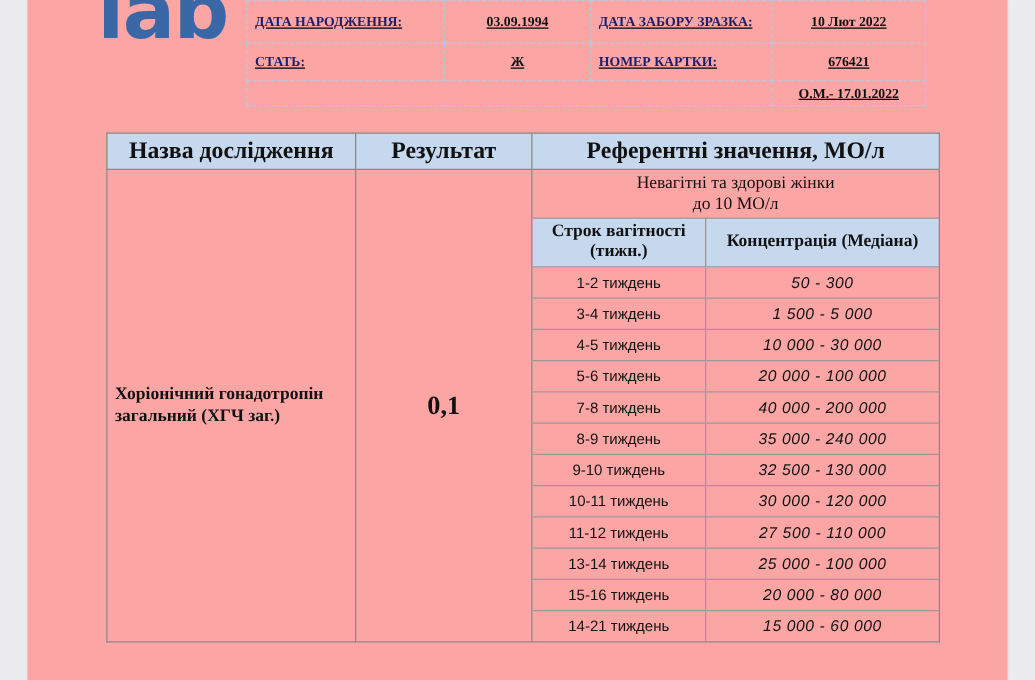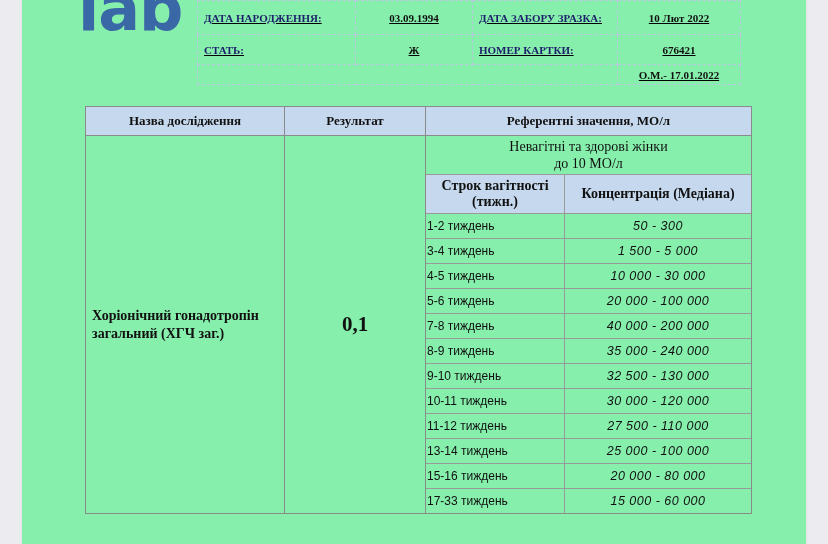--- a/index.html
+++ b/index.html
@@ -1,39 +1,39 @@
 <!DOCTYPE html>
 <html><head>
   <meta charset="utf-8">
   <style>
     html, body { margin:0; padding:0; }
     body { width:828px; height:544px; background:#ebebf0; position:relative; overflow:hidden; font-family:"Liberation Serif", serif; }
-    .page { position:absolute; left:22px; top:0; width:784px; height:544px; background:#86efac; box-shadow:0 0 3px rgba(0,0,0,0.08); }
+    .page { position:absolute; left:22px; top:0; width:784px; height:544px; background:#fca5a5; box-shadow:0 0 3px rgba(0,0,0,0.08); }
     .logo { position:absolute; left:56px; top:-22px; font-family:"DejaVu Sans", sans-serif; font-size:62px; font-weight:bold; color:#3a67a6; letter-spacing:-1px; line-height:1; }
     .info { position:absolute; left:175px; top:0; border-collapse:collapse; font-size:11px; font-weight:bold;text-decoration:underline; }
     .info td { border:1px dashed #b9c6e0; height:29px; padding:0 6px; }
     .info tr.r0 td { height:33px; }
     .info tr.r2 td { height:19px; }
     .info .lbl { color:#1d1f6b; width:145px; }
     .info .val { color:#111; text-align:center; width:104px; }
     .info .lbl2 { width:132px; color:#1d1f6b; }
     .info .val2 { width:110px; text-align:center; color:#111; }
     .main { position:absolute; left:63px; top:106px; border-collapse:collapse; color:#111; }
     .main td, .main th { border:1px solid #8a8a8a; }
-    .main th { background:#c5d8ee; font-size:13px; font-weight:bold; height:26px; }
+    .main th { background:#c5d8ee; font-size:19px; font-weight:bold; height:26px; }
     .c1 { width:196px; } .c2 { width:138px; } .c3 { width:323px;margin-top:24px; }
     .name { font-size:14px; font-weight:bold; padding:0 6px; vertical-align:middle; line-height:18px; }
     .result { font-size:21px; font-weight:bold; text-align:center; vertical-align:middle; }
     .ref { padding:0; vertical-align:top; }
     .sub { border-collapse:collapse; width:100%; }
     .sub td { border:none; border-top:1px solid #9a9a9a; }
     .sub .healthy { border-top:none; text-align:center; font-size:14px; line-height:17px; height:36px; }
     .sub .hdr { background:#c5d8ee; font-weight:bold; font-size:14px; text-align:center; line-height:16px; height:36px; }
     .sub .hdr.w { border-right:1px solid #9a9a9a; }
-    .sub .wk { width:136px; border-right:1px solid #9a9a9a; font-family:"Liberation Sans", sans-serif; font-size:12px; height:22px; }
+    .sub .wk { width:136px; border-right:1px solid #9a9a9a; text-align:center; font-family:"Liberation Sans", sans-serif; font-size:12px; height:22px; }
     .sub .cc { text-align:center; font-family:"Liberation Sans", sans-serif; font-size:12.5px; letter-spacing:0.5px; height:22px;font-style:italic; }
   </style>
 </head>
 <body>
 
 <div class="page">
   <div class="logo">lab</div>
 
   <table class="info">
     <tbody>
@@ -117,21 +117,21 @@
                 </tr>
           <tr>
                   <td class="wk">13-14 тиждень</td>
                   <td class="cc">25 000 - 100 000</td>
                 </tr>
           <tr>
                   <td class="wk">15-16 тиждень</td>
                   <td class="cc">20 000 - 80 000</td>
                 </tr>
           <tr>
-                  <td class="wk">17-33 тиждень</td>
+                  <td class="wk">14-21 тиждень</td>
                   <td class="cc">15 000 - 60 000</td>
                 </tr>
         </tbody>
             </table>
       </td>
     </tr>
   </tbody>
     </table>
 </div>
 

